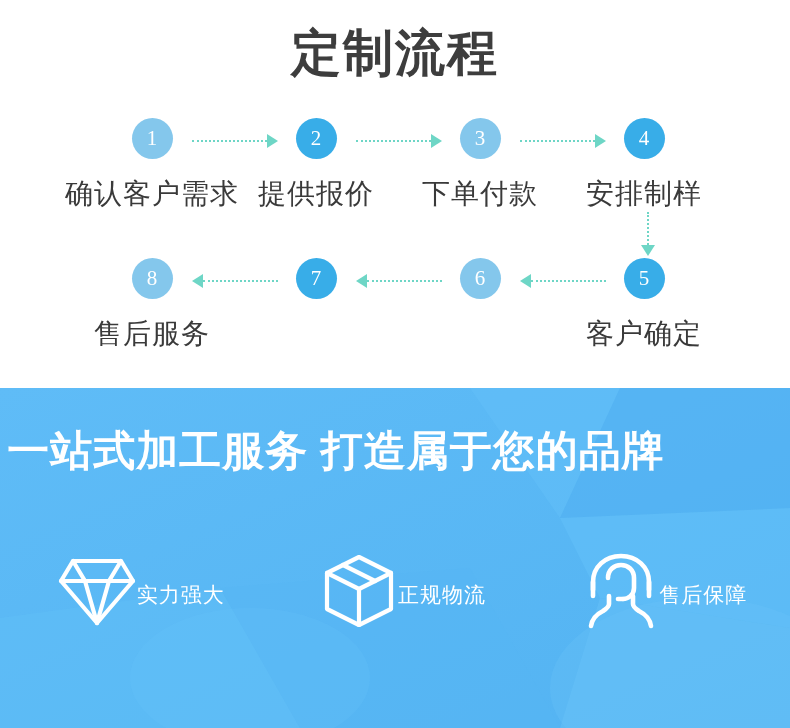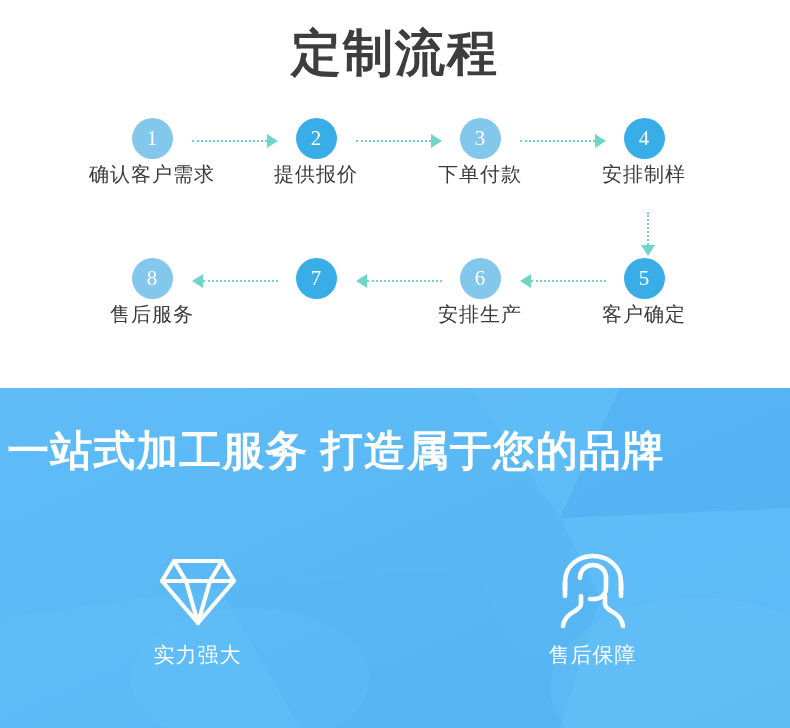--- a/index.html
+++ b/index.html
@@ -69,22 +69,22 @@
     font-size: 21px;
     line-height: 41px;
     text-align: center;
     font-weight: normal;
     font-family: "Liberation Serif", serif;
   }
   .c-light { background: #84c7ec; }
   .c-dark  { background: #38ade8; }
 
   .step-label {
-    margin-top: 0;
-    font-size: 20px;
+    margin-top: 20px;
+    font-size: 28px;
     line-height: 30px;
     color: #3a3a3a;
     white-space: nowrap;
     letter-spacing: 1px;
   }
 
   
   .arrow-h {
     position: absolute;
     top: 18px;
@@ -172,21 +172,21 @@
     top: 160px;
     left: 0;
     width: 790px;
     display: flex;
     justify-content: space-around;
     align-items: flex-start;
   }
   .feature {
     width: 150px;
     display: flex;
-    flex-direction: column;
+    flex-direction: row;
     align-items: center;
   }
   .feature-icon {
     height: 86px;
     display: flex;
     align-items: center;
     justify-content: center;
   }
   .feature-label {
     margin-top: 8px;
@@ -261,21 +261,20 @@
       <div class="step">
         <div class="step-circle c-dark">7</div>
         <div class="arrow-h" style="left:122px;">
           <span class="head-l"></span>
             <span class="dline"></span>
         </div>
       </div>
 
       <div class="step">
         <div class="step-circle c-light">6</div>
-        <div class="step-label">安排生产</div>
         <div class="arrow-h" style="left:122px;">
           <span class="head-l"></span>
             <span class="dline"></span>
         </div>
       </div>
 
       <div class="step">
         <div class="step-circle c-dark">5</div>
         <div class="step-label">客户确定</div>
       </div>
@@ -315,20 +314,31 @@
               <path d="M16 8 H64 L76 28 L40 70 L4 28 Z"></path>
               <path d="M4 28 H76"></path>
               <path d="M16 8 L28 28 L40 70"></path>
               <path d="M64 8 L52 28 L40 70"></path>
               <path d="M28 28 H52"></path>
             </svg>
           </div>
           <div class="feature-label">实力强大</div>
         </div>
 
+        <div class="feature">
+          <div class="feature-icon">
+            <svg width="78" height="78" viewBox="0 0 78 78" fill="none" stroke="#ffffff" stroke-width="4.2" stroke-linejoin="round" stroke-linecap="round">
+              <path d="M39 5 L71 21 V57 L39 73 L7 57 V21 Z"></path>
+              <path d="M7 21 L39 37 L71 21"></path>
+              <path d="M39 37 V73"></path>
+              <path d="M23 13 L55 29"></path>
+            </svg>
+          </div>
+          <div class="feature-label">正规物流</div>
+        </div>
 
 
 
         <div class="feature">
           <div class="feature-icon">
             <svg width="76" height="78" viewBox="0 0 76 78" fill="none" stroke="#ffffff" stroke-width="4.6" stroke-linejoin="round" stroke-linecap="round">
               <path d="M10 38 V30 C10 15 22 4 38 4 C54 4 66 15 66 30 V38"></path>
               <path d="M10 30 V44"></path>
               <path d="M66 30 V44"></path>
               <path d="M25 26 C25 18 31 13 38 13 C45 13 51 18 51 26 V36 C51 43 45 47 40 47"></path>

